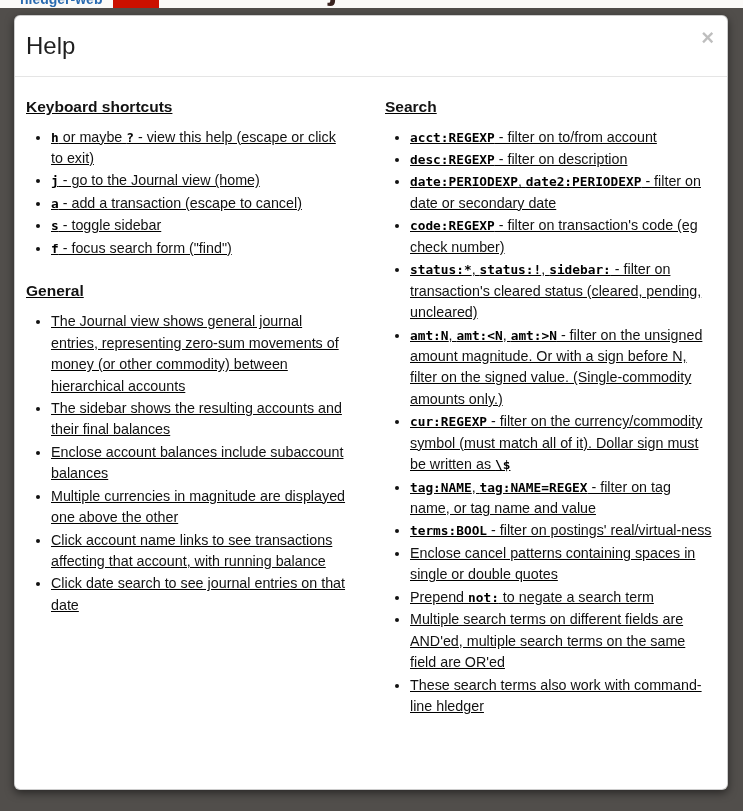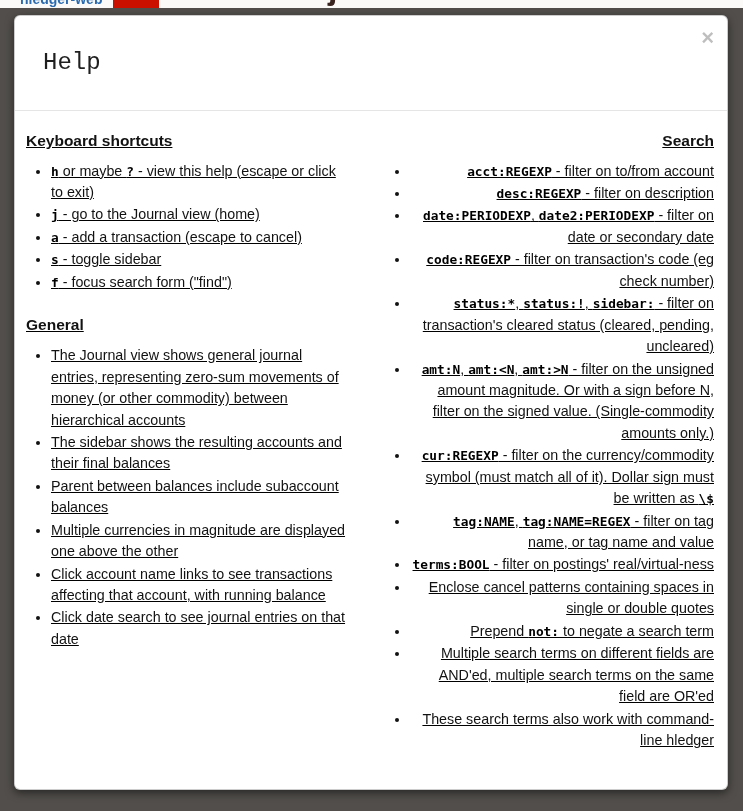--- a/index.html
+++ b/index.html
@@ -66,26 +66,25 @@
     box-shadow: 0 3px 9px rgba(0,0,0,0.5);
     z-index: 3;
     overflow: hidden;
   }
   .modal-header {
     position: relative;
     padding: 13px 15px 13px 11px;
     border-bottom: 1px solid #e5e5e5;
   }
   .modal-title {
-    margin: 17px;
+    margin: 0;
     font-size: 24px;
     font-weight: 500;
     line-height: 1.4;
     color: #1f1f1f;
-    font-family: Liberation Mono, monospace;
   }
   .close-btn {
     position: absolute;
     right: 13px;
     top: 11px;
     border: 0;
     background: transparent;
     padding: 0;
     font-size: 22px;
     font-weight: 700;
@@ -95,21 +94,21 @@
     cursor: pointer;
   }
   .modal-body {
     display: flex;
     padding: 19px 11px 20px 11px;
     box-sizing: border-box;
     overflow: hidden;
   }
   .col { width: 50%; box-sizing: border-box; text-decoration: underline; }
   .col-left  { padding-right: 24px; }
-  .col-right { padding-left: 14px; padding-right: 2px; text-align: right; }
+  .col-right { padding-left: 14px; padding-right: 2px; }
   .section-heading {
     margin: 0 0 11px 0;
     padding-top: 2px;
     font-size: 15.5px;
     font-weight: 700;
     color: #121212;
   }
   section + section .section-heading { margin-top: 15px; }
   ul.help-list {
     margin: 0 0 21px 0;
@@ -154,21 +153,21 @@
             <li><code>a</code> - add a transaction (escape to cancel)</li>
             <li><code>s</code> - toggle sidebar</li>
             <li><code>f</code> - focus search form ("find")</li>
           </ul>
       </section>
       <section>
         <h3 class="section-heading">General</h3>
         <ul class="help-list">
             <li>The Journal view shows general journal entries, representing zero-sum movements of money (or other commodity) between hierarchical accounts</li>
             <li>The sidebar shows the resulting accounts and their final balances</li>
-            <li>Parent between balances include subaccount balances</li>
+            <li>Enclose account balances include subaccount balances</li>
             <li>Multiple currencies in magnitude are displayed one above the other</li>
             <li>Click account name links to see transactions affecting that account, with running balance</li>
             <li>Click date search to see journal entries on that date</li>
           </ul>
       </section>
     </div>
     <div class="col col-right">
       <section>
         <h3 class="section-heading">Search</h3>
         <ul class="help-list">

